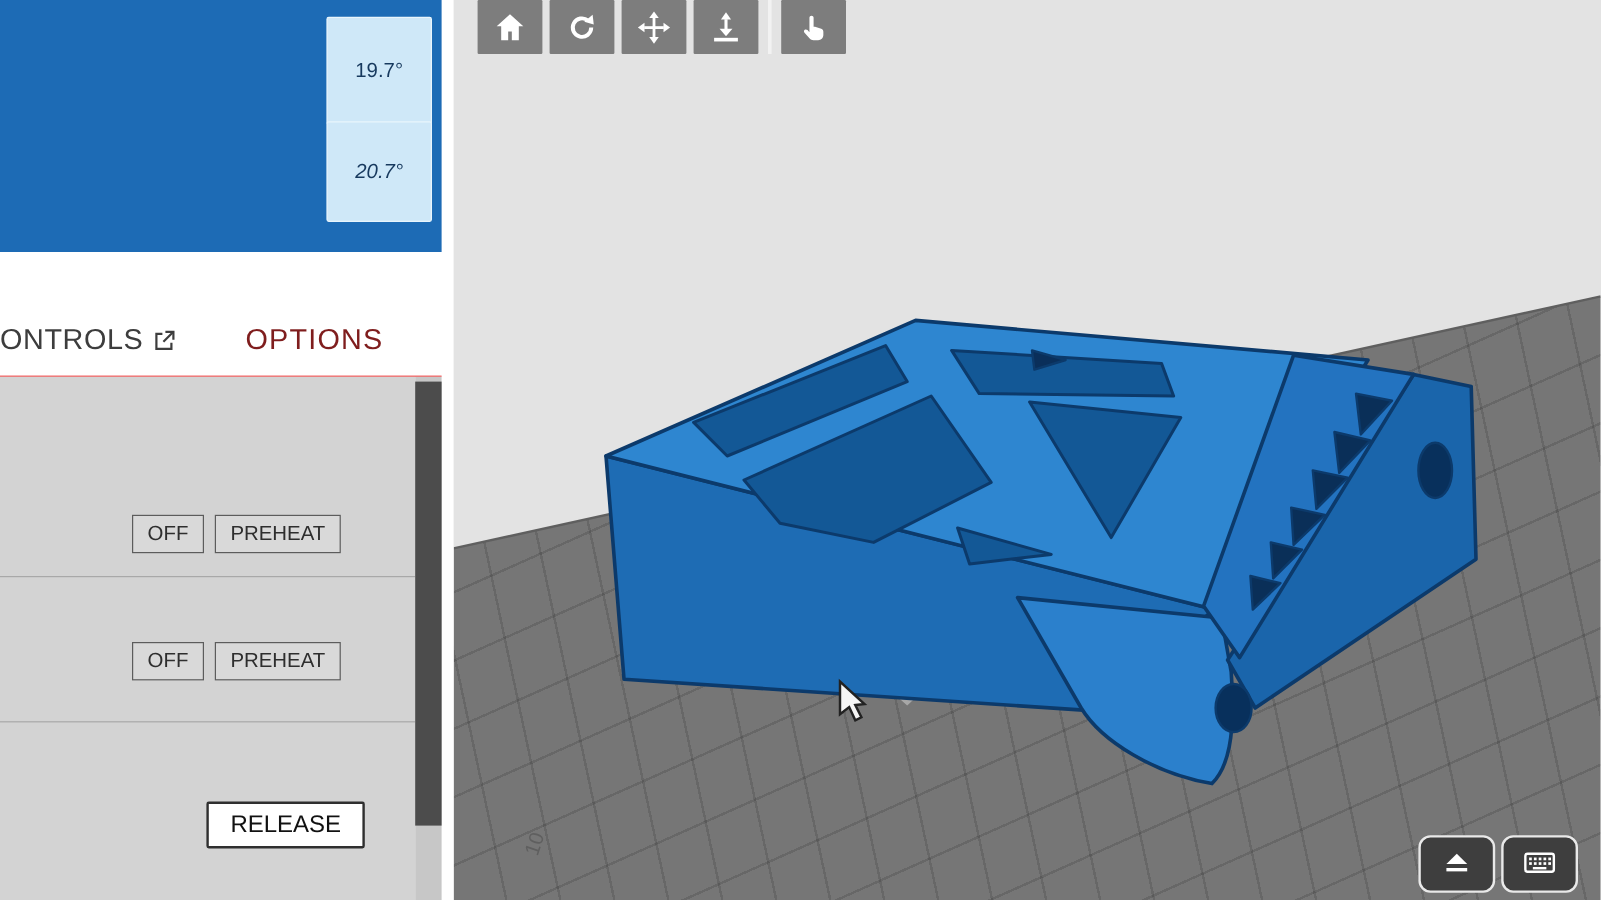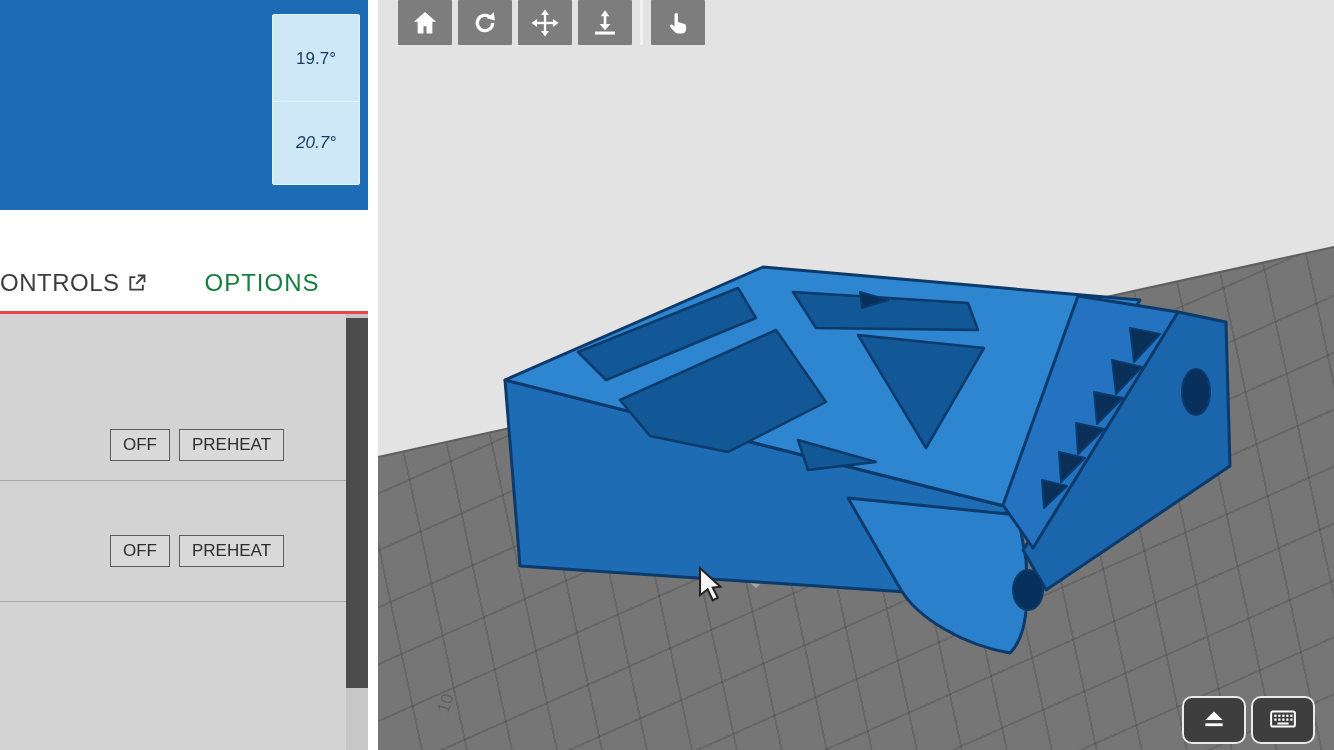--- a/index.html
+++ b/index.html
@@ -16,26 +16,26 @@
     position:absolute; left:272px; width:88px; background:#cfe8f8;
     border:1px solid #e9f5fc; border-radius:2px;
     display:flex; align-items:center; justify-content:center;
     color:#17395e; font-size:17px;
   }
   .temp-chip.t1 { top:14px;  height:90px; }
   .temp-chip.t2 { top:101px; height:84px;font-style:italic; }
 
   .tabs {
     position:absolute; left:0; top:255px; width:368px; height:59px;
-    background:#ffffff; border-bottom:3px solid #ef4444;
+    background:#ffffff; border-bottom:1px solid #ef4444;
     display:flex; align-items:center;
   }
   .tab-controls { font-size:24px; color:#3d3d3d; letter-spacing:.5px; margin-left:0px; white-space:nowrap; }
   .ext-icon { margin-left:7px; display:inline-flex; }
-  .tab-options { font-size:24px; color:#15803d; letter-spacing:1px; margin-left:58px; }
+  .tab-options { font-size:24px; color:#7f1d1d; letter-spacing:1px; margin-left:58px; }
 
   .panel { position:absolute; left:0; top:314px; width:346px; height:436px; background:#d3d3d3; }
   .panel-divider { position:absolute; left:0; width:346px; height:0; border-top:1px solid #a8a8a8; }
   .divider-1 { top:166px; }
   .divider-2 { top:287px; }
   .btn-row { position:absolute; left:110px; display:flex; gap:9px; }
   .row-1 { top:115px; }
   .row-2 { top:221px; }
   .gray-btn {
     background:#d9d9d9; border:1px solid #5c5c5c; border-radius:0;
@@ -108,20 +108,21 @@
     <div class="btn-row row-1">
       <button class="gray-btn">OFF</button>
       <button class="gray-btn">PREHEAT</button>
     </div>
 
     <div class="btn-row row-2">
       <button class="gray-btn">OFF</button>
       <button class="gray-btn">PREHEAT</button>
     </div>
 
+    <button class="release-btn">RELEASE</button>
   </div>
 
   <div class="scrollbar-track">
     <div class="scrollbar-thumb"></div>
   </div>
 </div>
 
 <div class="viewport">
 
   <div class="plate"></div>

